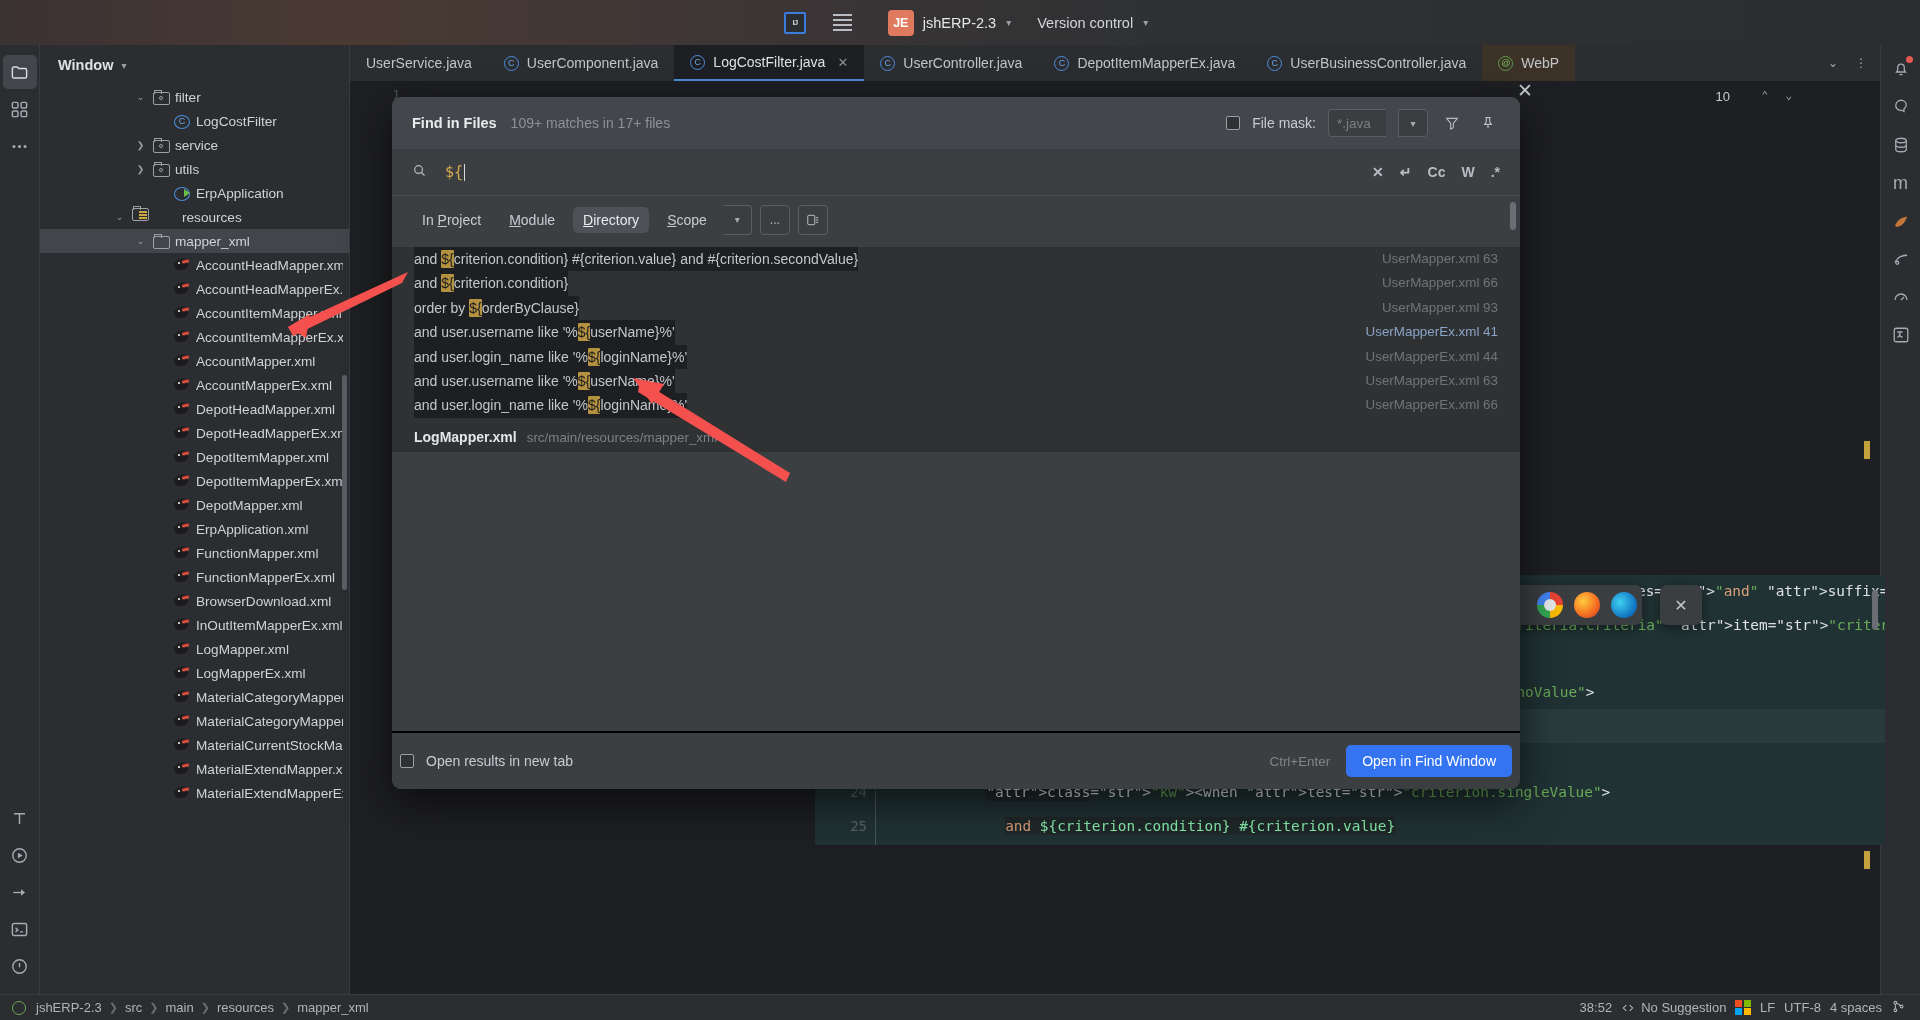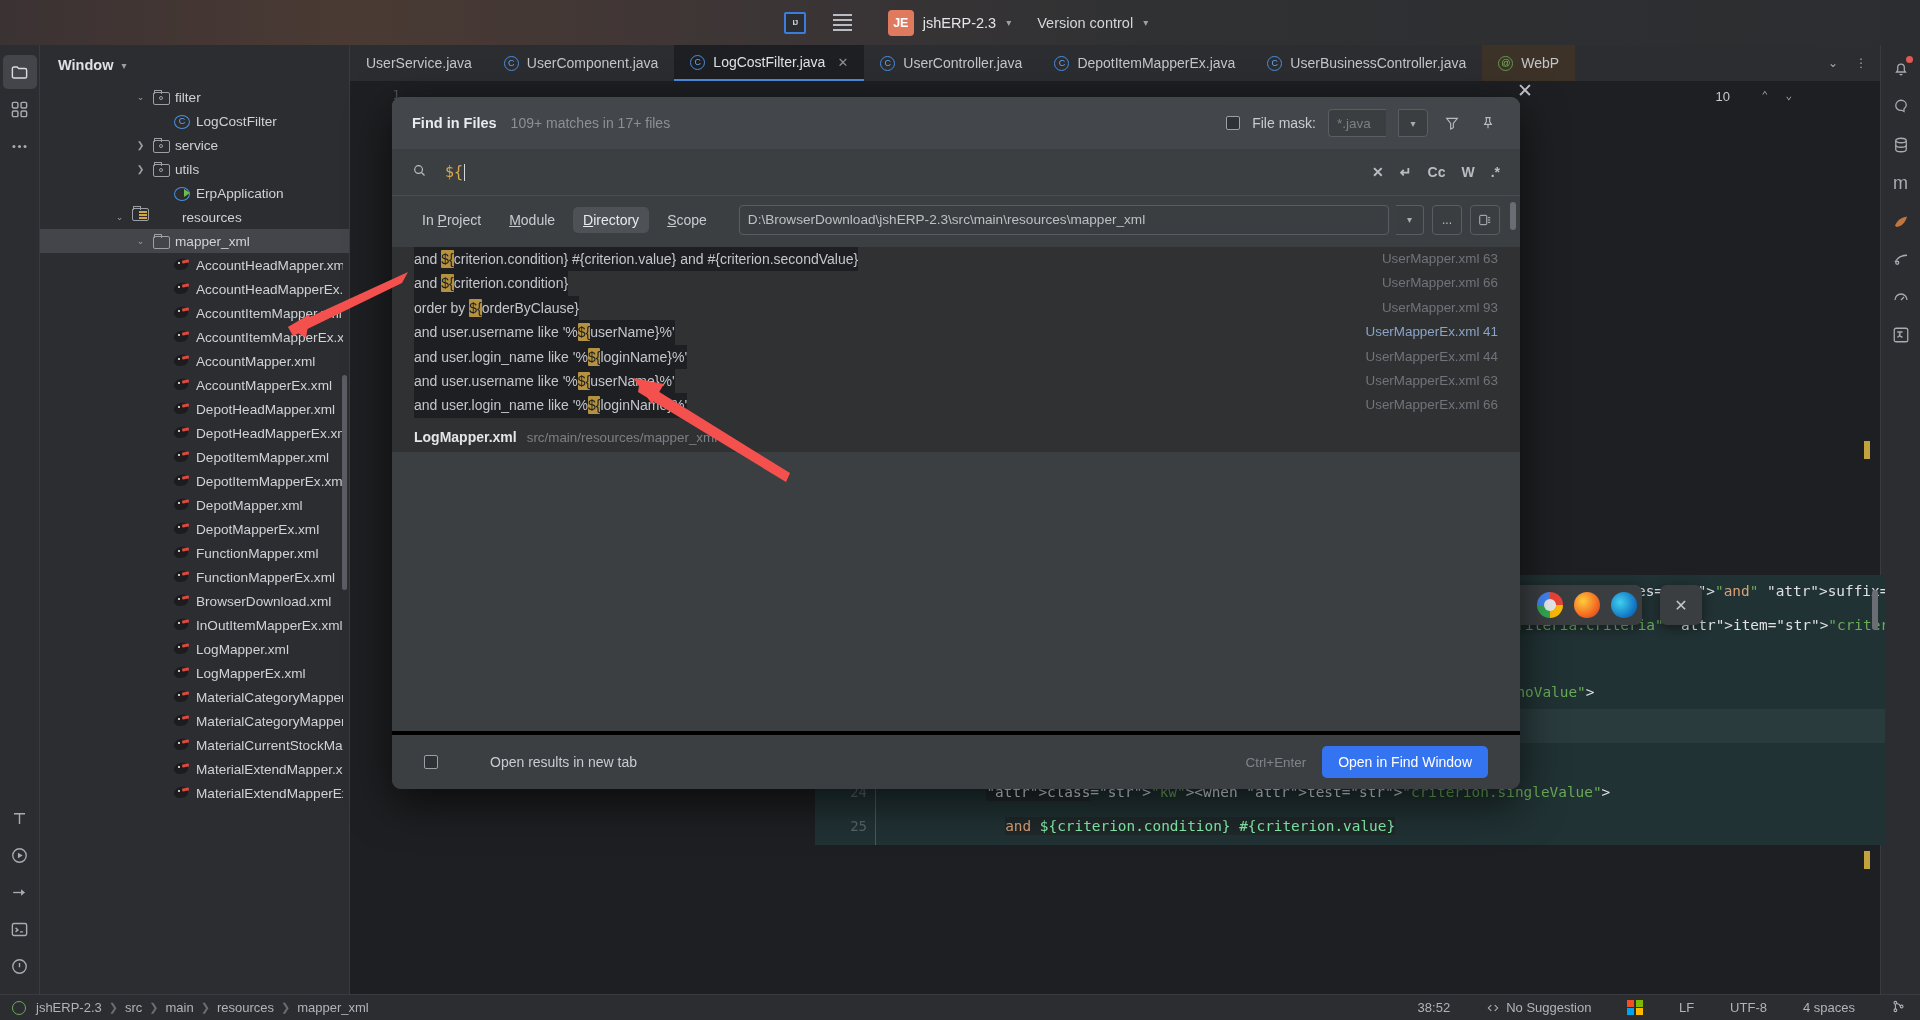--- a/index.html
+++ b/index.html
@@ -178,21 +178,21 @@
   .res .file{margin-left:auto;color:#70747a;font-size:13.4px;white-space:nowrap}
   .res.cur .file{color:#8aa4c8}
   .res-scroll{position:absolute;right:4px;top:105px;width:6px;height:28px;background:#6a6e74;border-radius:3px;}
 
   .prevhead{position:absolute;left:0;top:325px;width:1128px;height:30px;background:#2f3133;
             display:flex;align-items:center;padding:0 22px;gap:10px;}
   .prevhead .f{font-size:14px;font-weight:600;color:#e3e5e8}
   .prevhead .p{font-size:13.4px;color:#7c8085}
 
   .footer{position:absolute;left:0;bottom:0;width:1128px;height:58px;background:#3c3f41;
-          display:flex;align-items:center;padding:0 32px;border-top:4px solid #000000;gap:40px;}
+          display:flex;align-items:center;padding:0 8px;border-top:2px solid #000000;}
   .footer .cbl{font-size:14px;color:#c8ccd2;margin-left:12px}
   .footer .right{margin-left:auto;display:flex;align-items:center;gap:16px}
   .footer .hint{font-size:13.4px;color:#80848a}
   .primary{background:#3574f0;color:#fff;border:none;border-radius:5px;height:32px;padding:0 16px;font-size:14px;cursor:pointer;font-family:"Liberation Sans",sans-serif}
   .closex{position:absolute;right:-22px;top:-24px;width:34px;height:34px;display:flex;align-items:center;justify-content:center;color:#c3c6cb;font-size:19px;cursor:pointer}
 
   
   .minibar{position:absolute;left:1495px;top:585px;width:147px;height:40px;background:#3b3e41;border-radius:7px;
            display:flex;align-items:center;justify-content:space-around;box-shadow:0 3px 12px rgba(0,0,0,.45)}
   .minibar .mb{width:26px;height:26px;border-radius:50%;display:flex;align-items:center;justify-content:center;cursor:pointer;font-size:12px;color:#c3c6cb}
@@ -201,21 +201,21 @@
   .mb.firefox{background:radial-gradient(circle at 35% 35%, #ffcb3d, #f36b21 60%, #c0392b)}
   .mb.edge{background:radial-gradient(circle at 35% 40%, #3fd0f0, #1070c0 70%)}
   .closemini{position:absolute;left:1660px;top:585px;width:42px;height:40px;background:#3b3e41;border-radius:7px;
              display:flex;align-items:center;justify-content:center;color:#c3c6cb;font-size:16px;cursor:pointer;box-shadow:0 3px 12px rgba(0,0,0,.45)}
 
   
   .status{position:absolute;left:0;bottom:0;width:1920px;height:26px;background:#2b2d30;
           display:flex;align-items:center;font-size:13px;color:#b0b4ba;border-top:1px solid #393b40;}
   .status .crumbs{display:flex;align-items:center;gap:7px;padding-left:10px;}
   .status .crumbs .sep{color:#6a6e74;font-size:11px}
-  .status .right{margin-left:auto;display:flex;align-items:center;gap:36px;padding-right:14px}
+  .status .right{margin-left:auto;display:flex;align-items:center;gap:9px;padding-right:14px}
   .ms-logo{display:inline-grid;grid-template-columns:7px 7px;grid-template-rows:7px 7px;gap:1.5px}
   .ms-logo i{display:block}
   .pill{width:14px;height:14px;border-radius:50%;border:1.6px solid #6aab58;position:relative;display:inline-block}
   
   .ann{position:absolute;pointer-events:none}
 </style>
 </head>
 <body>
 
 <div class="app">
@@ -550,21 +550,21 @@
           <span class="lbl">DepotMapper.xml</span>
         </div>
         <div class="row">
           <span style="width:109px;flex:0 0 109px"></span>
           <span class="arrow none">·</span>
           <span class="ico xml">
             <span class="bird"></span>
             <span class="beak"></span>
             <span class="eye"></span>
           </span>
-          <span class="lbl">DepotMapperEx.xml</span>
+          <span class="lbl">ErpApplication.xml</span>
         </div>
         <div class="row">
           <span style="width:109px;flex:0 0 109px"></span>
           <span class="arrow none">·</span>
           <span class="ico xml">
             <span class="bird"></span>
             <span class="beak"></span>
             <span class="eye"></span>
           </span>
           <span class="lbl">FunctionMapper.xml</span>
@@ -808,21 +808,20 @@
           <span class="m">W</span>
           <span class="m">.*</span>
         </span>
       </div>
 
       <div class="scoperow">
         <span class="scope-tab">In <u>P</u><span title="In Project">roject</span></span>
         <span class="scope-tab"><u>M</u>odule</span>
         <span class="scope-tab on"><u>D</u>irectory</span>
         <span class="scope-tab"><u>S</u>cope</span>
-        <span class="path-box">D:\BrowserDownload\jshERP-2.3\src\main\resources\mapper_xml</span>
         <span class="path-drop">▾</span>
         <span class="sq-btn">...</span>
         <span class="sq-btn">
           <svg width="14" height="14" viewBox="0 0 24 24" fill="none" stroke="currentColor" stroke-width="1.7">
               <rect x="3" y="4" width="12" height="16" rx="1.5"></rect>
               <path d="M17 8h4M17 12h4M17 16h4"></path>
             </svg>
         </span>
       </div>
 

